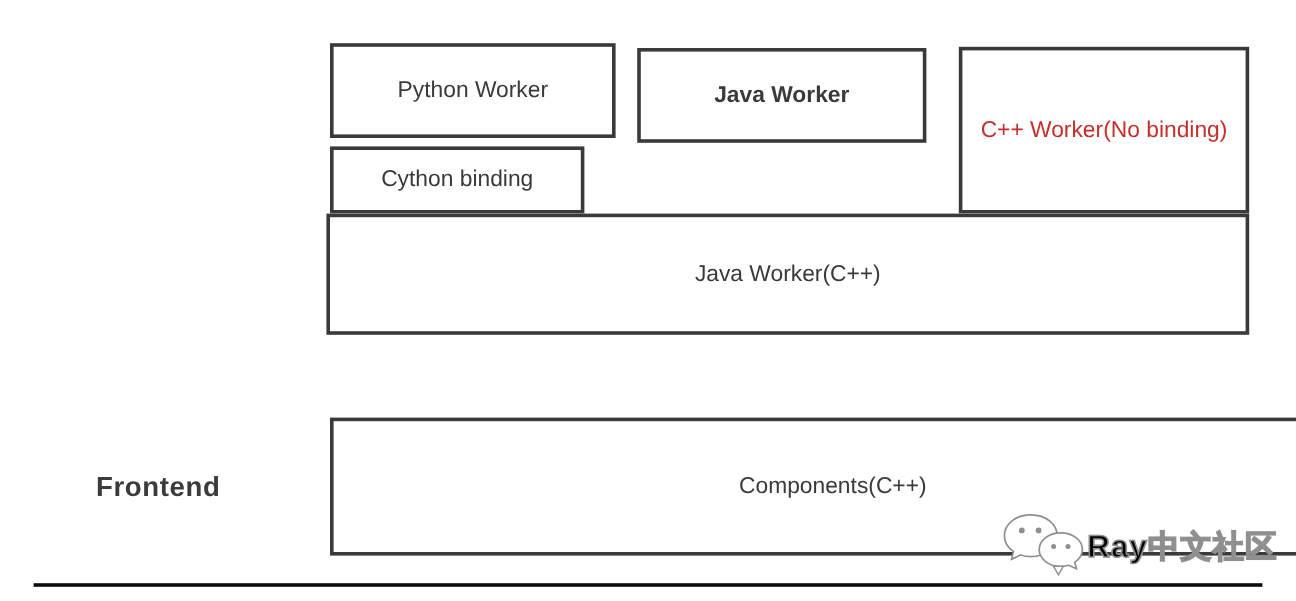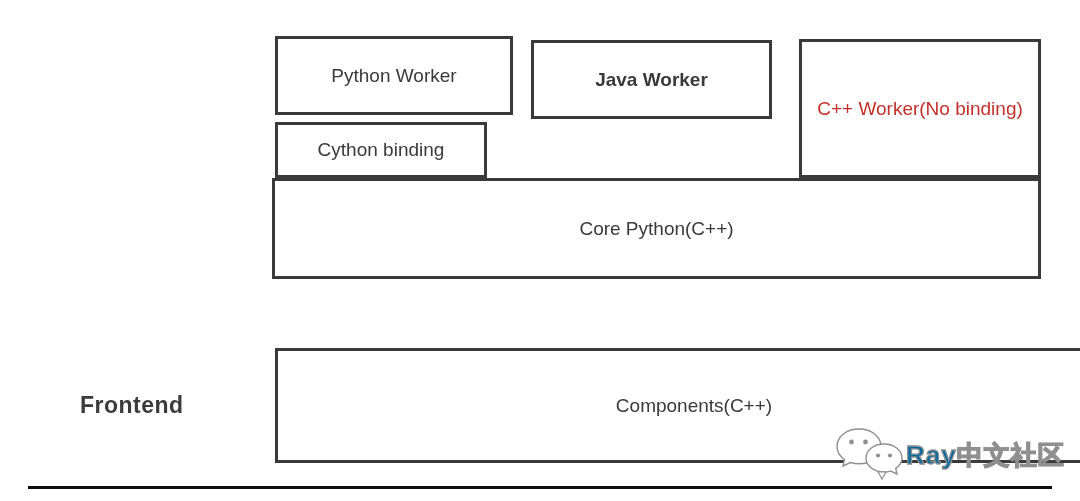--- a/index.html
+++ b/index.html
@@ -56,21 +56,21 @@
 
   .watermark {
     position: absolute;
     left: 834px; top: 426px;
     height: 58px;
     display: flex;
     align-items: center;
     z-index: 5;
   }
   .watermark .wm-text {
-    color: #0369a1;
+    color: #000000;
     -webkit-text-stroke: 1.3px #8f8f8f;
     text-shadow: 0 0 1px #8f8f8f;
     font-size: 26px;
     font-weight: 700;
     letter-spacing: 1px;
     margin-left: 2px;
     white-space: nowrap;
   }
   .watermark svg { display: block; }
 </style>
@@ -96,21 +96,21 @@
 
 
   <div class="dbox cpp-worker">
     <span class="cpp-lines">
       <span>C++ Worker</span>
       <span>(No binding)</span>
     </span>
   </div>
 
   <div class="dbox core-worker">
-    <span>Core Python(C++)</span>
+    <span>Java Worker(C++)</span>
   </div>
 
   <div class="dbox components">
     <span>Components(C++)</span>
   </div>
 
   <div class="bottom-rule"></div>
 
   <div class="watermark">
     <span>

